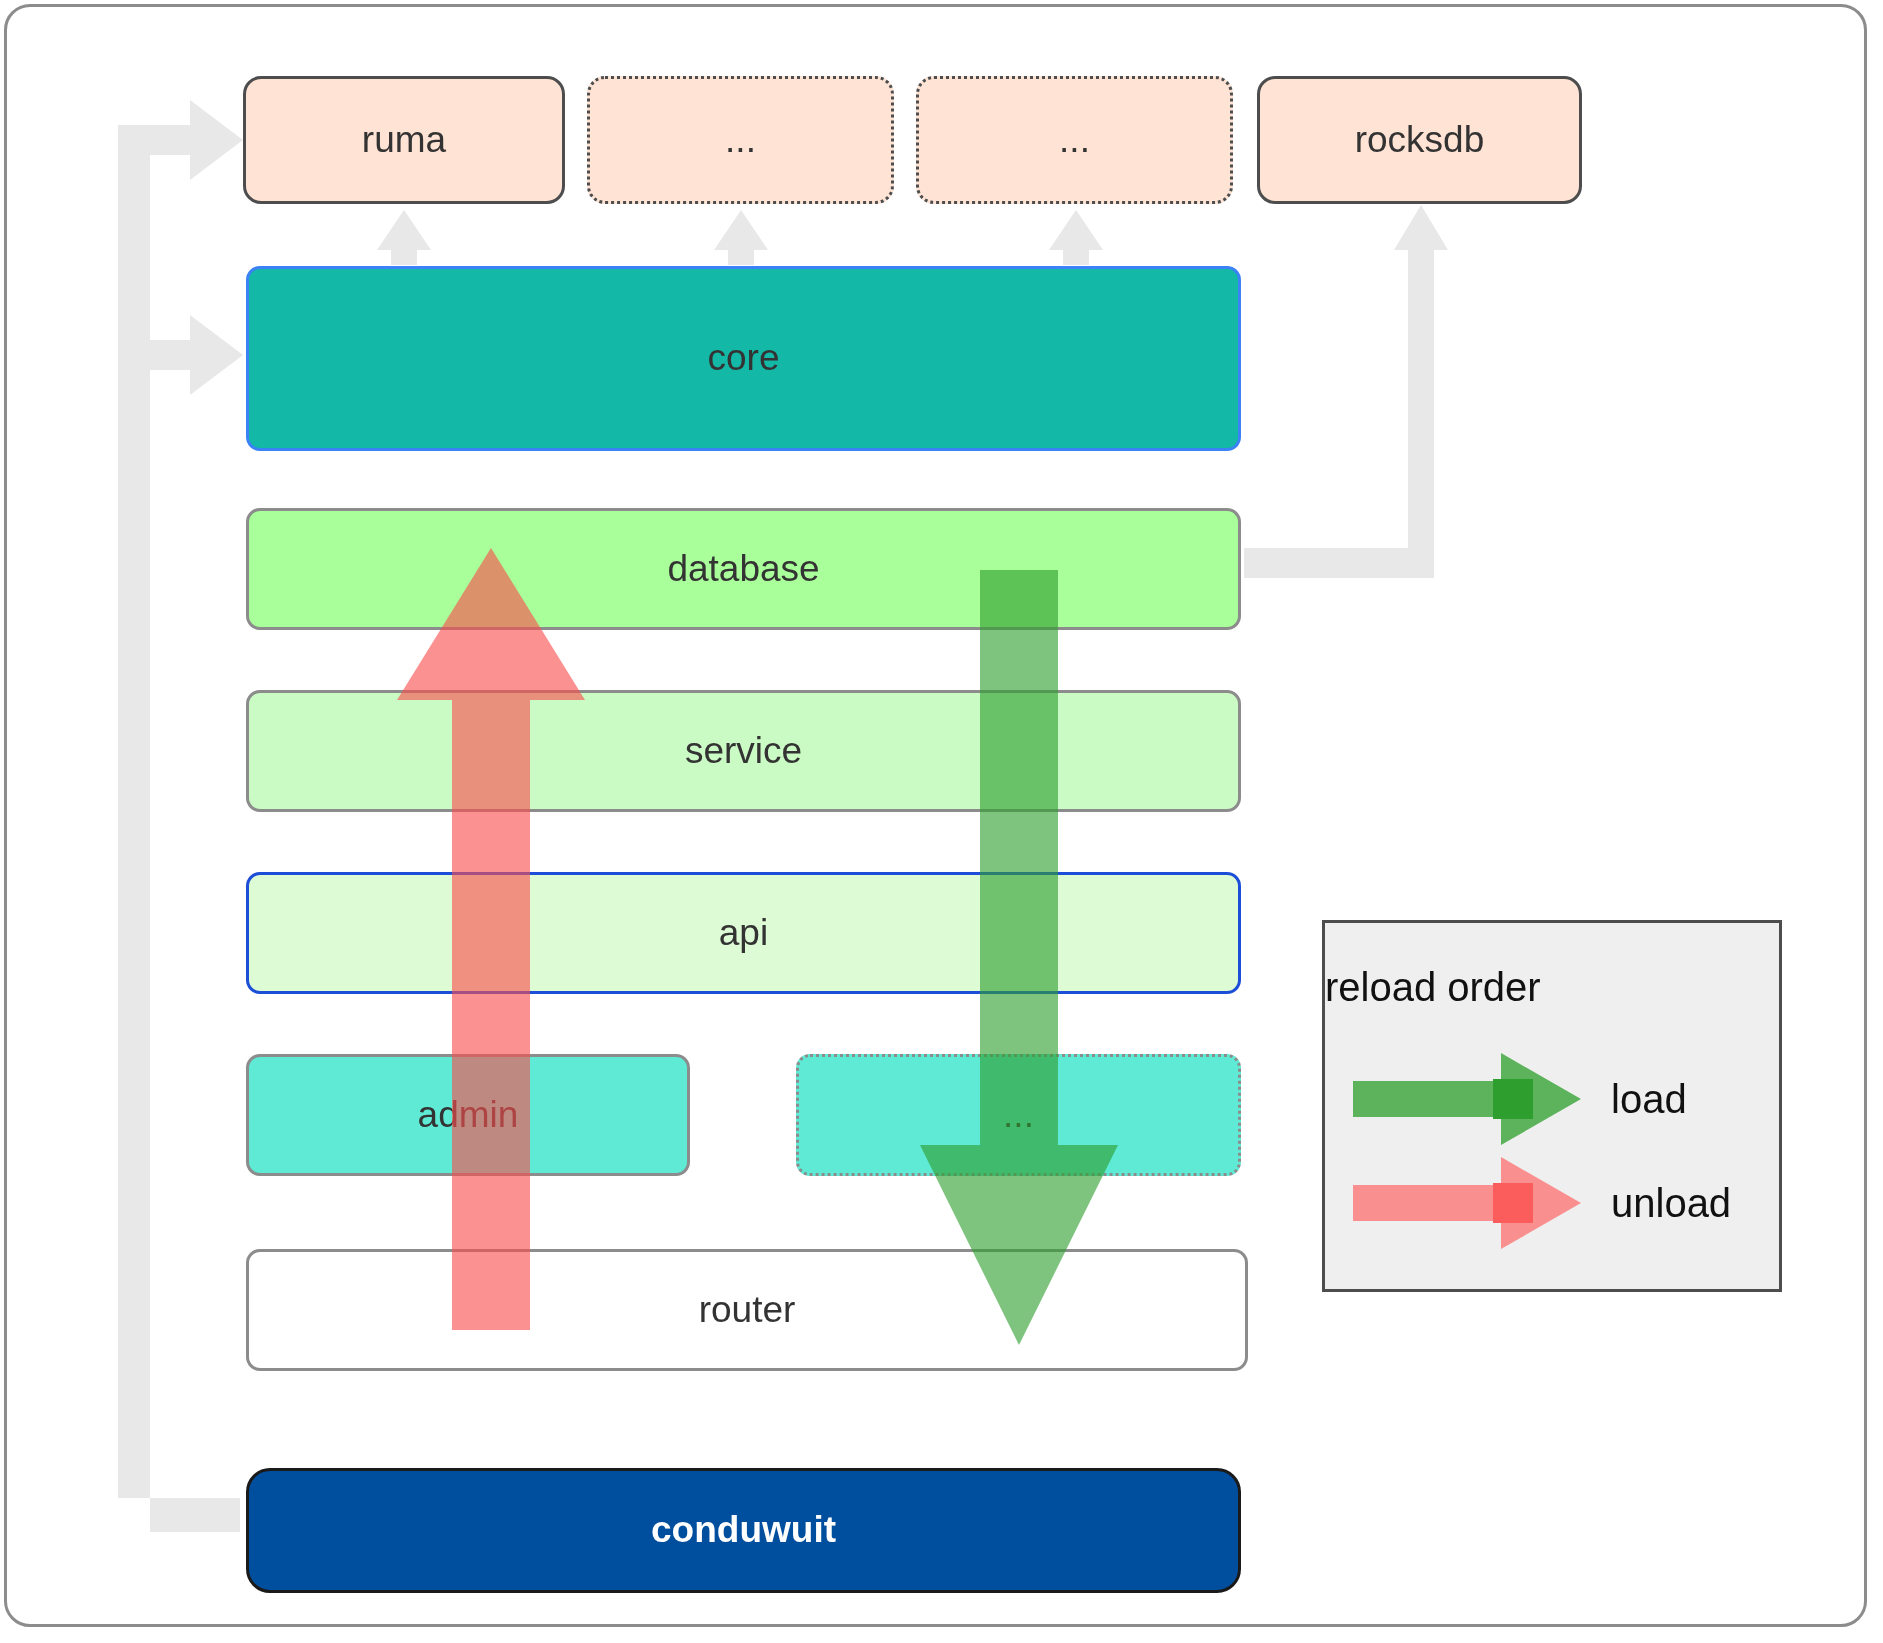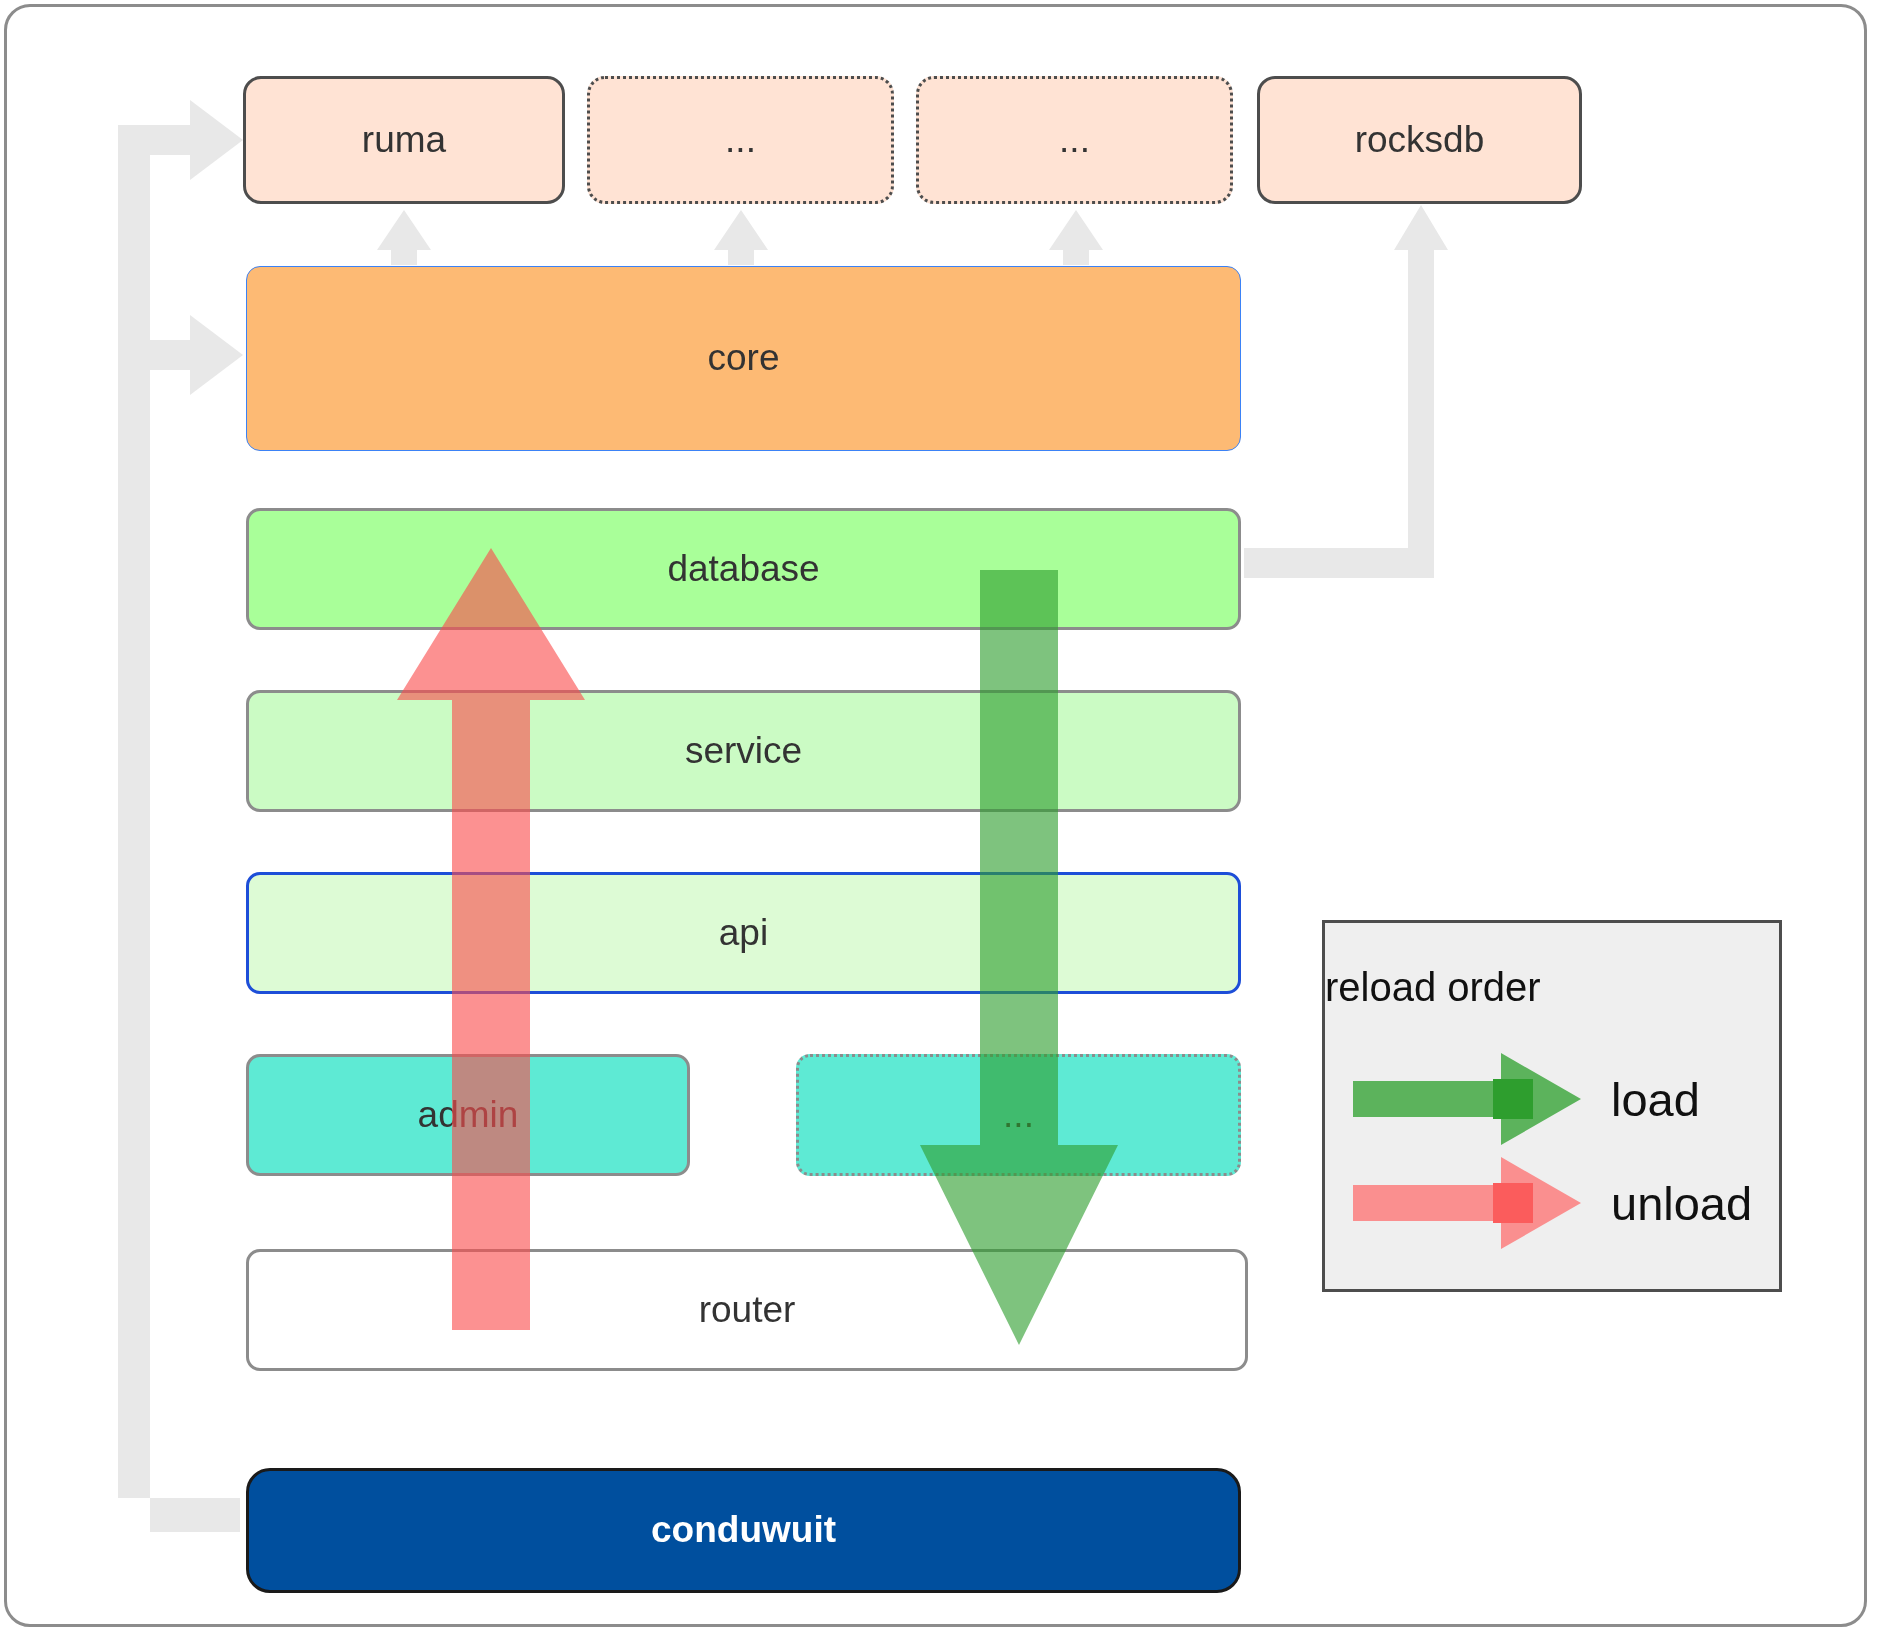--- a/index.html
+++ b/index.html
@@ -41,22 +41,22 @@
   }
   .node.dep {
     background: #ffe3d4;
     border: 3px solid #4d4d4d;
     border-radius: 18px;
   }
   .node.dep.dotted {
     border: 3px dotted #4d4d4d;
   }
   .node.core {
-    background: #fdba74;
-    border: 1px solid #3b82f6;
+    background: #14b8a6;
+    border: 3px solid #3b82f6;
     align-items: center;
   }
   .node.layer-db {
     background: #a9ff99;
     border: 3px solid #8c8c8c;
   }
   .node.layer-service {
     background: #cbfbc4;
     border: 3px solid #8c8c8c;
   }
@@ -124,21 +124,21 @@
     align-items: center;
   }
   .legend-row.r1 { top: 128px; }
   .legend-row.r2 { top: 232px; }
   .legend-swatch {
     width: 230px;
     height: 96px;
     flex: 0 0 230px;
   }
   .legend-label {
-    font-size: 47px;
+    font-size: 40px;
     color: #111111;
     margin-left: 28px;
     white-space: nowrap;
   }
 </style>
 </head>
 <body>
 
 <div id="stage">
 

